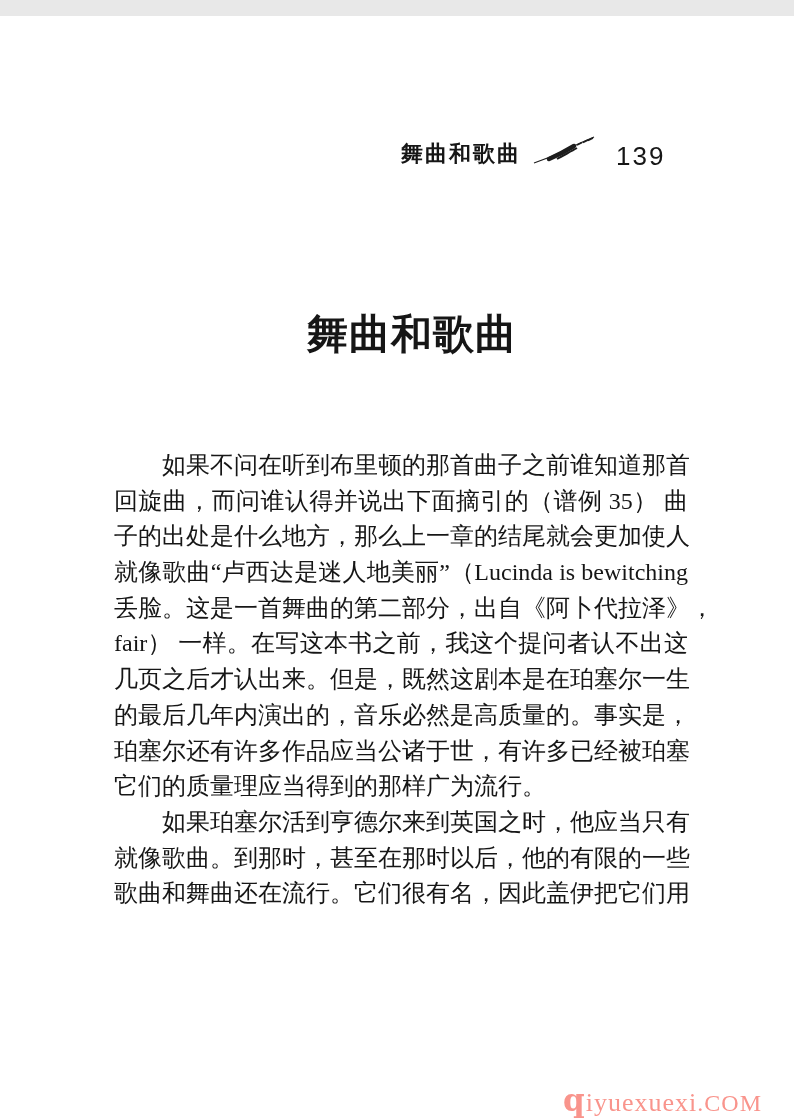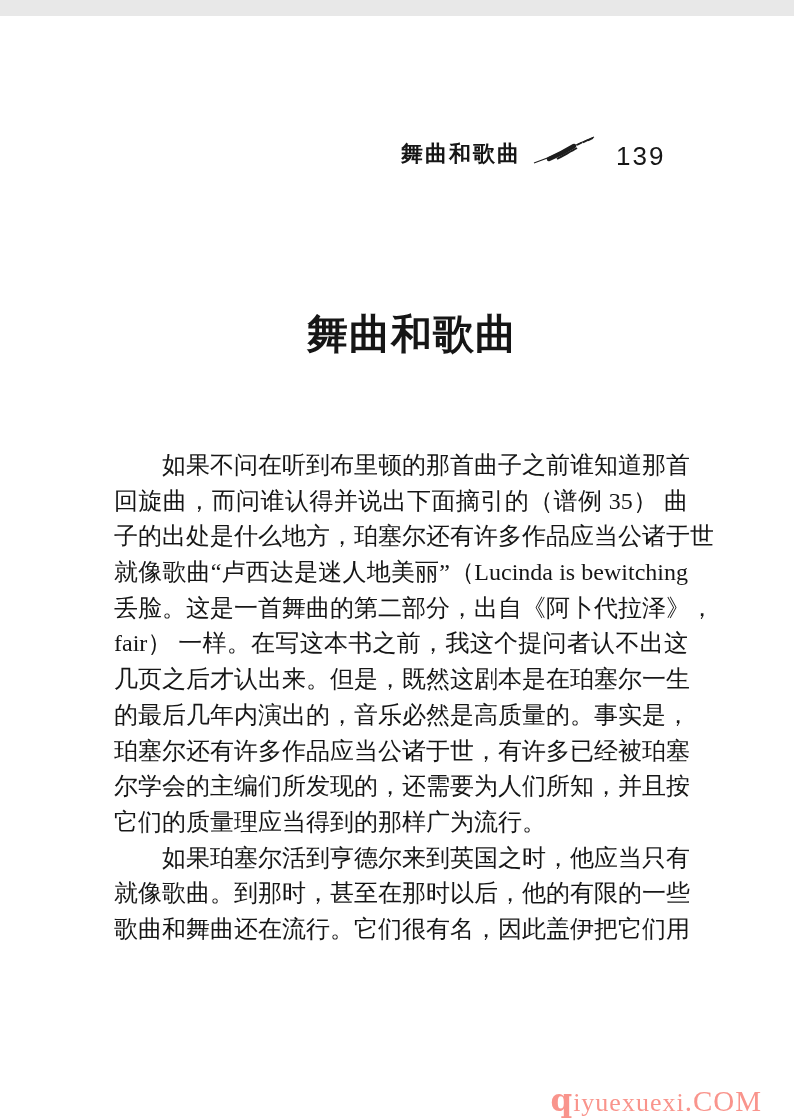--- a/index.html
+++ b/index.html
@@ -91,21 +91,21 @@
     font-size: 26px;
     letter-spacing: 1px;
     white-space: nowrap;
   }
   .watermark .wm-lead {
     font-weight: bold;
     font-size: 31px;
     font-family: "DejaVu Serif", serif;
   }
   .watermark .wm-tld {
-    font-size: 29px;
+    font-size: 24px;
   }
 </style>
 </head>
 <body>
 
 <div class="page">
 
   <div class="running-title">舞曲和歌曲</div>
 
   <svg class="flourish" viewBox="0 0 66 32" xmlns="http://www.w3.org/2000/svg">
@@ -117,28 +117,27 @@
 
   <div class="page-number">139</div>
 
   <h1 class="chapter-title" style="margin:0; font-size:41px;">舞曲和歌曲</h1>
 
   <div class="body-text">
 
     <div>
       <div class="line indent">如果不问在听到布里顿的那首曲子之前谁知道那首</div>
       <div class="line">回旋曲，而问谁认得并说出下面摘引的（谱例 35） 曲</div>
-      <div class="line">子的出处是什么地方，珀塞尔还有许多作品应当公诸于世</div>
+      <div class="line">子的出处是什么地方，那么上一章的结尾就会更加使人</div>
       <div class="line">就像歌曲“卢西达是迷人地美丽”（Lucinda is bewitching</div>
       <div class="line">丢脸。这是一首舞曲的第二部分，出自《阿卜代拉泽》，</div>
       <div class="line">fair） 一样。在写这本书之前，我这个提问者认不出这</div>
       <div class="line">几页之后才认出来。但是，既然这剧本是在珀塞尔一生</div>
       <div class="line">的最后几年内演出的，音乐必然是高质量的。事实是，</div>
       <div class="line">珀塞尔还有许多作品应当公诸于世，有许多已经被珀塞</div>
-      <div class="line">尔学会的主编们所发现的，还需要为人们所知，并且按</div>
       <div class="line no-just">它们的质量理应当得到的那样广为流行。</div>
     </div>
 
     <div>
       <div class="line indent">如果珀塞尔活到亨德尔来到英国之时，他应当只有</div>
       <div class="line">就像歌曲。到那时，甚至在那时以后，他的有限的一些</div>
       <div class="line">歌曲和舞曲还在流行。它们很有名，因此盖伊把它们用</div>
     </div>
 
   </div>

